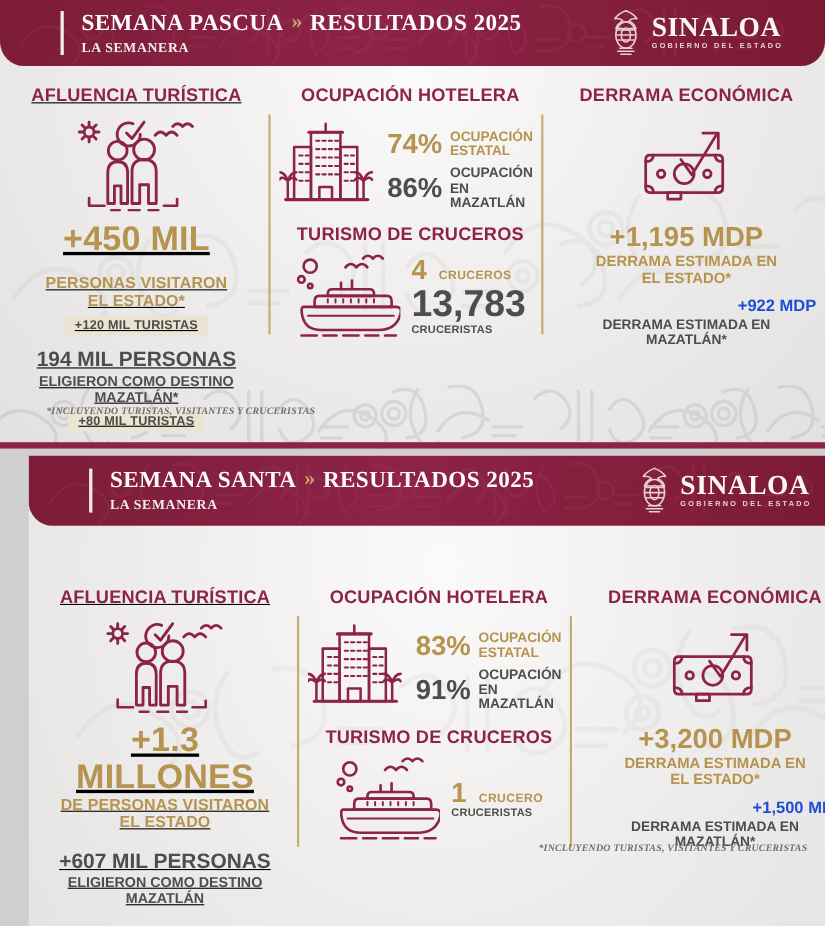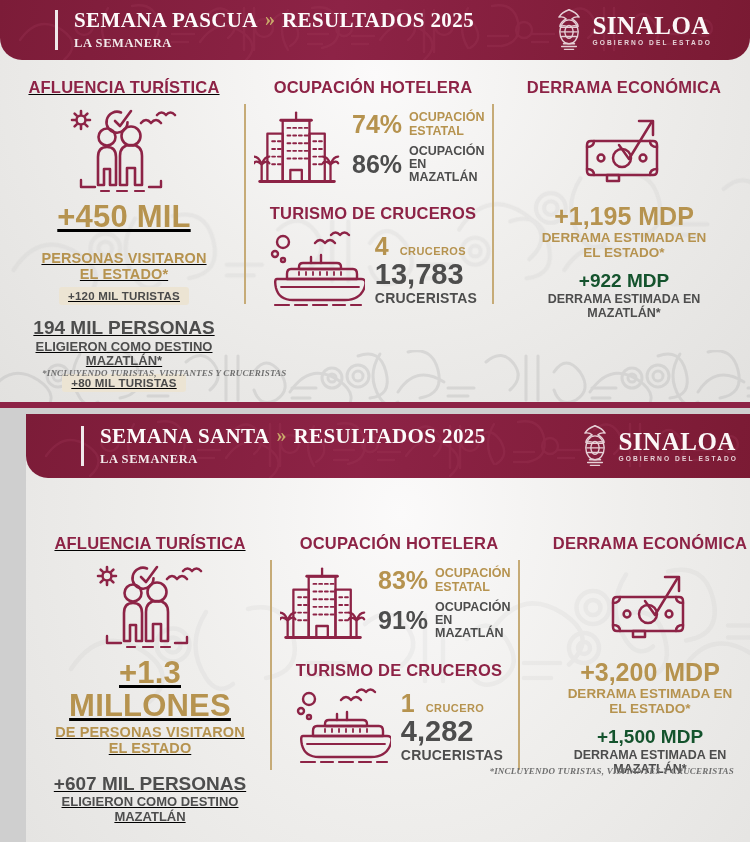--- a/index.html
+++ b/index.html
@@ -133,47 +133,47 @@
   .big-grey {
     text-align: center; color: #4d4d4d; font-weight: bold;
     font-size: 19px; line-height: 1.08;
   }
   .sub-grey {
     text-align: center; color: #4d4d4d; font-weight: bold;
     font-size: 13px; line-height: 1.12;
   }
 
   
-  .hotel-row { display: flex; align-items: center; justify-content: center; gap: 10px; }
+  .hotel-row { display: flex; align-items: flex-end; justify-content: center; gap: 10px; }
   .pct-block { display: flex; flex-direction: column; gap: 7px; }
   .pct-line { display: flex; align-items: center; gap: 7px; }
   .pct-num { font-weight: bold; font-size: 25px; line-height: 1; }
   .pct-num.gold { color: #b6934f; }
   .pct-num.grey { color: #4d4d4d; }
   .pct-lbl { font-weight: bold; font-size: 12.5px; line-height: 1.06; }
   .pct-lbl.gold { color: #b6934f; }
   .pct-lbl.grey { color: #4d4d4d; }
 
   .cruise-row { display: flex; align-items: center; justify-content: center; gap: 10px; }
   .cruise-info { display: flex; flex-direction: column; }
   .cruise-top { display: flex; align-items: baseline; gap: 11px; }
   .cruise-count { color: #b6934f; font-weight: bold; font-size: 25px; line-height: 1; }
   .cruise-word { color: #b6934f; font-weight: bold; font-size: 11px; letter-spacing: .4px; }
-  .cruise-big { color: #4d4d4d; font-weight: bold; font-size: 29px; line-height: 1.05; }
-  .cruise-lbl { color: #4d4d4d; font-weight: bold; font-size: 14px; letter-spacing: .2px; }
+  .cruise-big { color: #4d4d4d; font-weight: bold; font-size: 34px; line-height: 1.05; }
+  .cruise-lbl { color: #4d4d4d; font-weight: bold; font-size: 10px; letter-spacing: .2px; }
 
   
   .mdp-gold-big {
     text-align: center; color: #b6934f; font-weight: bold; font-size: 25px; line-height: 1.05;
   }
   .mdp-gold-sub {
     text-align: center; color: #b6934f; font-weight: bold; font-size: 13.5px; line-height: 1.12;
   }
   .mdp-grey-big {
-    text-align: center; color: #14532d; font-weight: bold; font-size: 19px; line-height: 1.05;
+    text-align: right; color: #1d4ed8; font-weight: bold; font-size: 15px; line-height: 1.05;
   }
   .mdp-grey-sub {
     text-align: center; color: #4d4d4d; font-weight: bold; font-size: 12.5px; line-height: 1.12;
   }
 
   
   .footnote {
     position: absolute; z-index: 4;
     font-family: "Liberation Serif", serif;
     font-style: italic; font-weight: bold;
@@ -543,21 +543,20 @@
 
         <div class="cruise-row" style="margin-top:6px;">
           <svg width="96" height="82" viewBox="0 0 96 82">
               <use href="#ic-cruise"></use>
             </svg>
           <div class="cruise-info">
             <div class="cruise-top">
               <span class="cruise-count">1</span>
               <span class="cruise-word">CRUCERO</span>
             </div>
-            <div class="cruise-big">4,282</div>
             <div class="cruise-lbl">CRUCERISTAS</div>
           </div>
         </div>
       </div>
 
       <div class="col col-3">
         <div class="vdiv" style="left:-6px; height:210px;"></div>
         <div class="col-title">DERRAMA ECONÓMICA</div>
         <div class="icon-center" style="margin-top:14px;">
           <svg width="86" height="78" viewBox="0 0 86 78">

